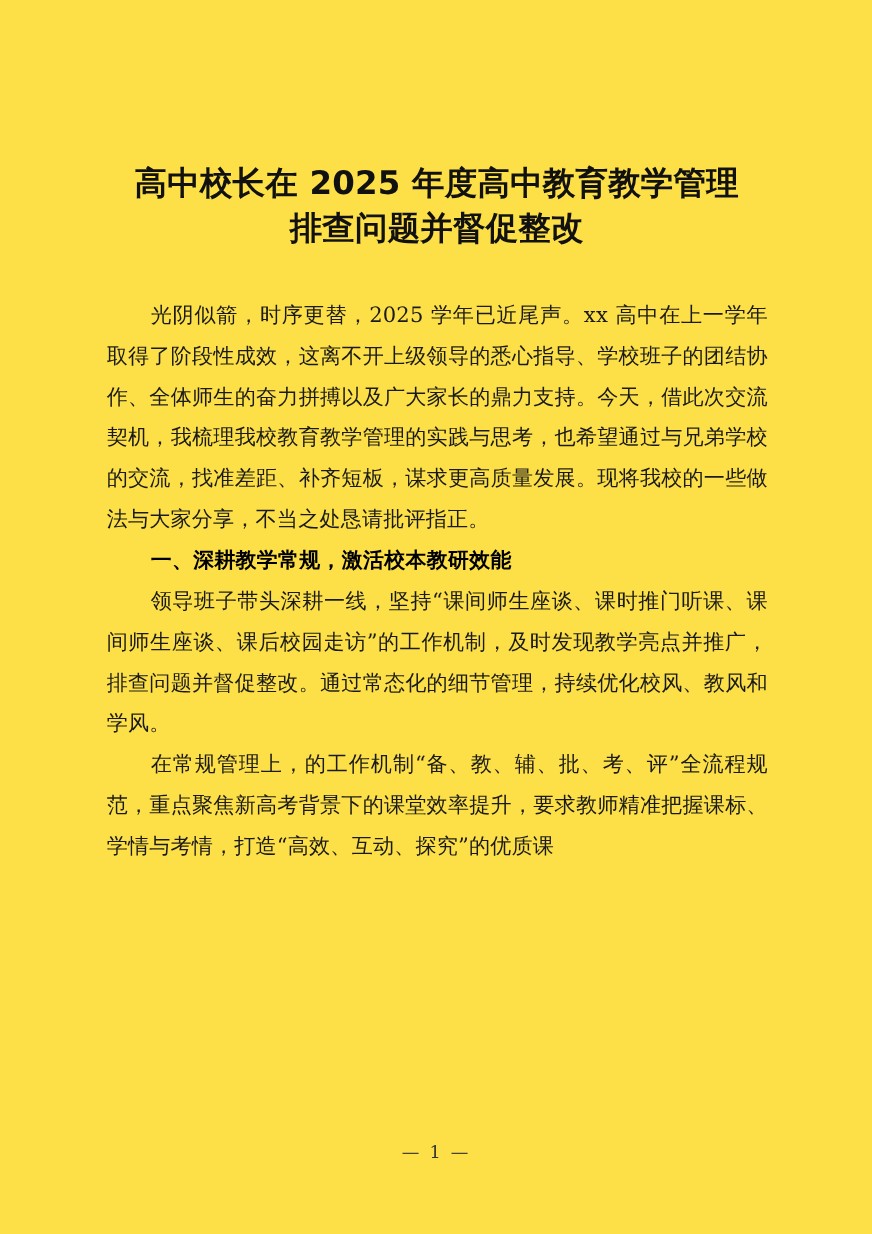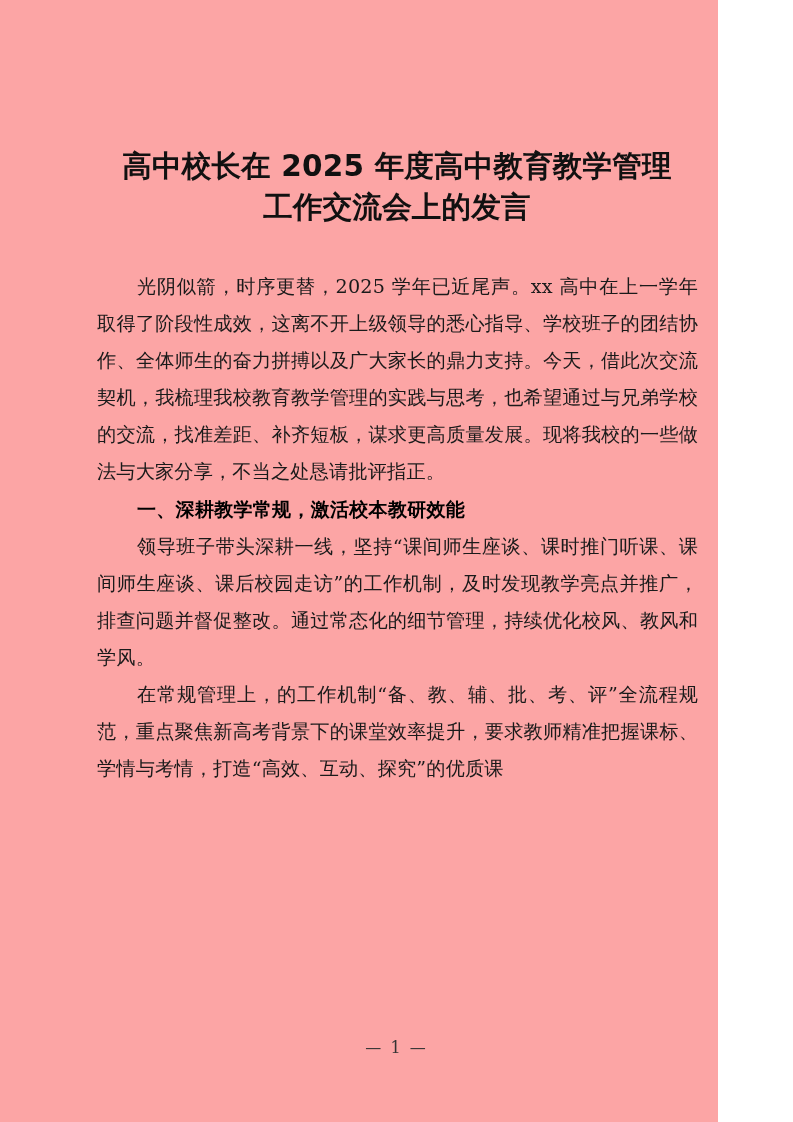--- a/index.html
+++ b/index.html
@@ -14,23 +14,23 @@
     overflow: hidden;
     font-family: "DejaVu Serif", "Liberation Serif", serif;
     color: #000000;
     -webkit-font-smoothing: antialiased;
   }
 
   .page {
     position: absolute;
     left: 0;
     top: 0;
-    width: 718px;
+    width: 793px;
     height: 1122px;
-    background: #fca5a5;
+    background: #fde047;
   }
 
   
   .doc-title {
     position: absolute;
     left: 96px;
     top: 146px;
     width: 602px;
     text-align: center;
     font-family: "DejaVu Sans", "Liberation Sans", sans-serif;
@@ -96,21 +96,21 @@
     letter-spacing: 2px;
   }
 </style>
 </head>
 <body>
 
 <div class="page">
 
   <div class="doc-title">
     <span class="tl">高中校长在 2025 年度高中教育教学管理</span>
-    <span class="tl">工作交流会上的发言</span>
+    <span class="tl">排查问题并督促整改</span>
   </div>
 
   <div class="body-block">
     <p class="para indent">光阴似箭，时序更替，2025 学年已近尾声。xx 高中在上一学年取得了阶段性成效，这离不开上级领导的悉心指导、学校班子的团结协作、全体师生的奋力拼搏以及广大家长的鼎力支持。今天，借此次交流契机，我梳理我校教育教学管理的实践与思考，也希望通过与兄弟学校的交流，找准差距、补齐短板，谋求更高质量发展。现将我校的一些做法与大家分享，不当之处恳请批评指正。</p>
     <p class="para heading">一、深耕教学常规，激活校本教研效能</p>
     <p class="para indent">领导班子带头深耕一线，坚持“课间师生座谈、课时推门听课、课间师生座谈、课后校园走访”的工作机制，及时发现教学亮点并推广，排查问题并督促整改。通过常态化的细节管理，持续优化校风、教风和学风。</p>
     <p class="para indent">在常规管理上，的工作机制“备、教、辅、批、考、评”全流程规范，重点聚焦新高考背景下的课堂效率提升，要求教师精准把握课标、学情与考情，打造“高效、互动、探究”的优质课</p>
   </div>
 
   <div class="footer">— 1 —</div>

